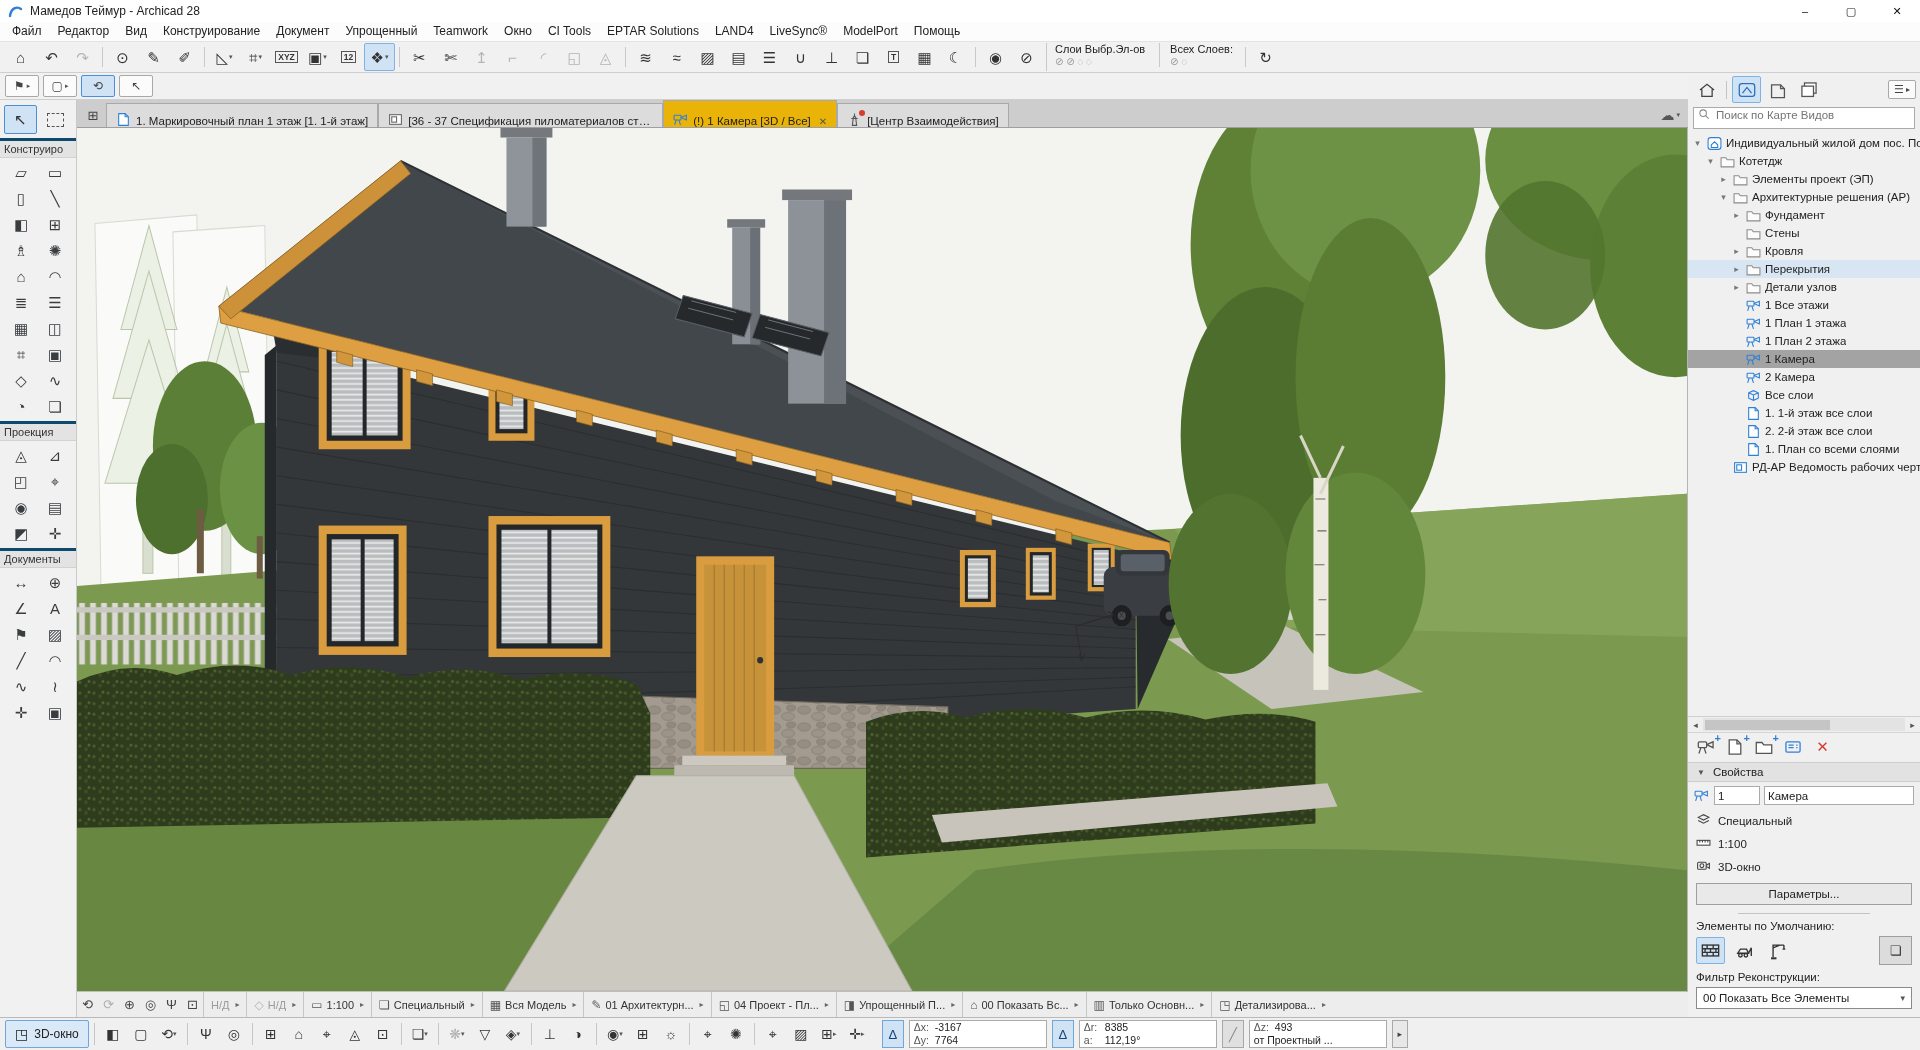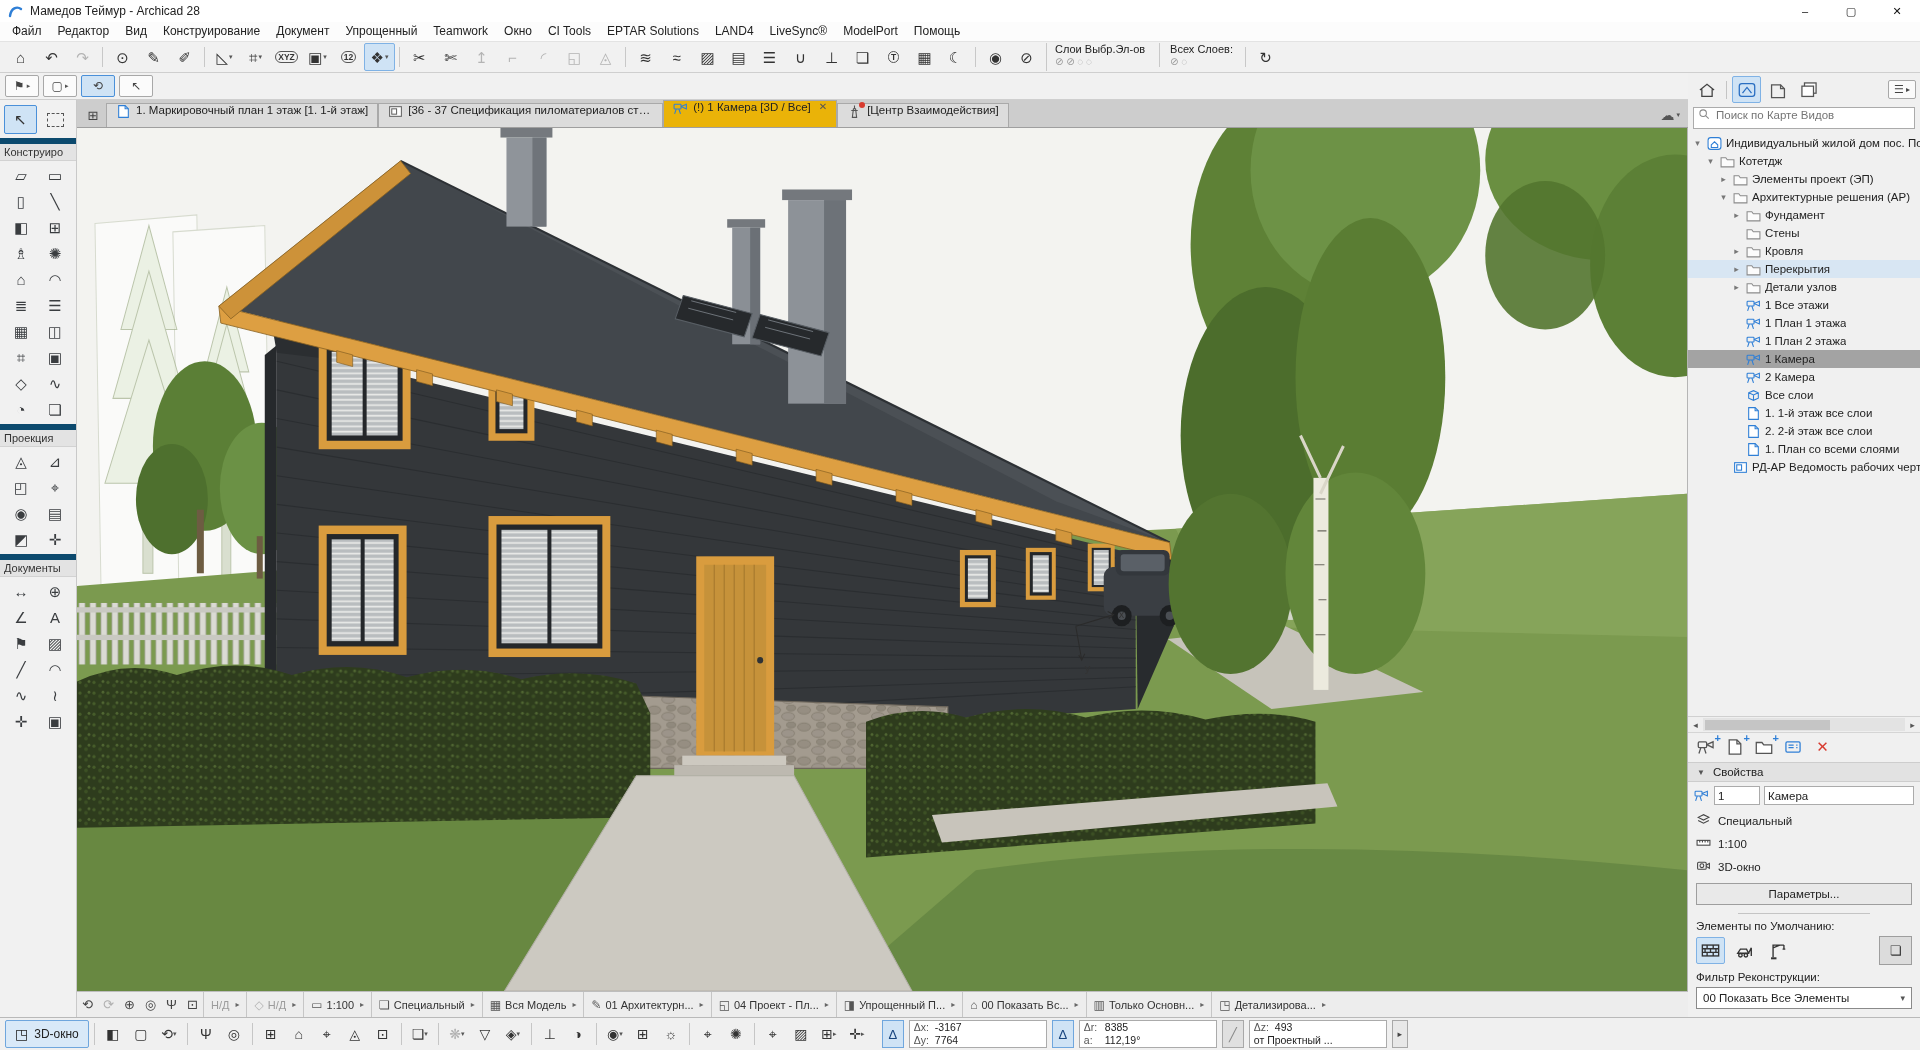--- a/index.html
+++ b/index.html
@@ -12,49 +12,49 @@
   .win-controls{margin-left:auto;display:flex;height:100%}
   .win-btn{width:46px;height:100%;display:flex;align-items:center;justify-content:center;font-size:11px;color:#111}
   
   .menubar{height:19px;background:#fcfcfc;display:flex;align-items:center;padding-left:4px;border-bottom:1px solid #e3e3e3}
   .menu-item{padding:0 8px;line-height:19px;white-space:nowrap}
   
   .maintoolbar{height:30px;background:#f1f1f1;border-bottom:1px solid #cfcfcf;display:flex;align-items:center;padding:0 5px}
   .tb-btn{height:26px;min-width:25px;display:flex;align-items:center;justify-content:center;border:1px solid transparent;border-radius:2px;font-size:15px;color:#333;padding:0 2px}
   .tb-btn .g{line-height:1}
   .tb-btn .dd{font-size:7px;color:#555;margin-left:1px}
-  .tb-btn.txt .g{font-size:8.5px;font-weight:bold;border:1px solid #555;border-radius:6px;padding:1px 2px}
+  .tb-btn.txt .g{font-size:8.5px;font-weight:bold;border:1px solid #555;border-radius:0;padding:1px 2px}
   .tb-btn.dis{color:#b4b4b4}.tb-btn.dis .g{border-color:#b4b4b4}
   .tb-btn.sel{background:#cfe3f5;border-color:#7fb2e5}
   .tb-sep{width:1px;height:20px;background:#c8c8c8;margin:0 4px;flex:none}
   .layer-block{display:flex;align-items:flex-start;gap:14px;padding:0 8px;border-left:1px solid #c8c8c8;margin-left:4px;height:28px}
   .layer-col{display:flex;flex-direction:column;font-size:11px;line-height:13px;color:#222}
   .layer-icons{display:flex;gap:6px;color:#9a9a9a;font-size:10px;line-height:11px}
   
   .mid{flex:1;display:flex;min-height:0}
   .mid-left{flex:1;display:flex;flex-direction:column;min-width:0}
   .quickrow{height:26px;background:#f1f1f1;border-bottom:1px solid #cfcfcf;display:flex;align-items:center;gap:4px;padding:0 5px}
   .qr-btn{height:20px;min-width:26px;border:1px solid #a8a8a8;background:#fbfbfb;border-radius:2px;display:flex;align-items:center;justify-content:center;font-size:12px;color:#444;gap:2px;padding:0 3px}
   .qr-btn.sel{background:#cfe3f5;border-color:#4a90d9}
   .qr-btn .dd{font-size:7px;color:#555}
   .workrow{flex:1;display:flex;min-height:0}
   
   .toolbox{width:76px;background:#f1f1f1;border-right:1px solid #c9c9c9;display:flex;flex-direction:column;overflow:hidden}
   .tbx-select{display:flex;gap:3px;padding:5px 4px 4px}
   .tbx-btn{width:32px;height:27px;display:flex;align-items:center;justify-content:center;border:1px solid transparent;border-radius:2px;font-size:15px;color:#333}
   .tbx-btn.sel{background:#cfe3f5;border-color:#4a90d9}
   .tbx-btn.marquee .g{border:1.4px dashed #555;width:15px;height:12px;display:inline-block}
-  .tbx-sec{background:#e3e3e3;border-top:6px solid #0c4a6e;border-bottom:1px solid #d2d2d2;font-size:11px;color:#333;padding:2px 4px;white-space:nowrap;overflow:hidden}
+  .tbx-sec{background:#e3e3e3;border-top:3px solid #0c4a6e;border-bottom:1px solid #d2d2d2;font-size:11px;color:#333;padding:2px 4px;white-space:nowrap;overflow:hidden}
   .tbx-grid{display:grid;grid-template-columns:1fr 1fr;justify-items:center;padding:3px 4px;row-gap:3px}
   .tool{width:30px;height:23px;display:flex;align-items:center;justify-content:center;font-size:15px;color:#3a3d40}
   
   .center{flex:1;display:flex;flex-direction:column;min-width:0}
   .tabbar{height:27px;background:#cdcdcd;display:flex;align-items:flex-end;padding-left:3px;border-bottom:1px solid #9f9f9f}
   .tab-overview{width:26px;height:23px;display:flex;align-items:center;justify-content:center;font-size:13px;color:#444}
-  .tab{height:23px;display:flex;align-items:flex-start;gap:5px;padding:0 9px;background:#dcdcdc;border:1px solid #a9a9a9;border-bottom:none;font-size:11.5px;max-width:265px;color:#222}
+  .tab{height:23px;display:flex;align-items:flex-end;gap:5px;padding:0 9px;background:#dcdcdc;border:1px solid #a9a9a9;border-bottom:none;font-size:11.5px;max-width:265px;color:#222}
   .tab.active{background:#eab308;height:26px}
   .tab-label{white-space:nowrap;overflow:hidden;text-overflow:ellipsis}
   .tab-close{font-size:10px;color:#555;margin-left:3px}
   .tab-icon{width:15px;height:15px;position:relative;flex:none}
   .tab-icon svg{width:15px;height:15px}
   .tab-icon.badge::after{content:"";position:absolute;top:-2px;right:-3px;width:6px;height:6px;border-radius:50%;background:#d83b2f}
   .tab-spacer{flex:1}
   .cloud-btn{display:flex;align-items:center;gap:2px;font-size:14px;color:#555;padding:0 8px 4px}
   .cloud-btn .dd{font-size:7px}
   .canvas{flex:1;min-height:0;position:relative;background:#f4f4f1;border-right:1px solid #b5b5b5}

